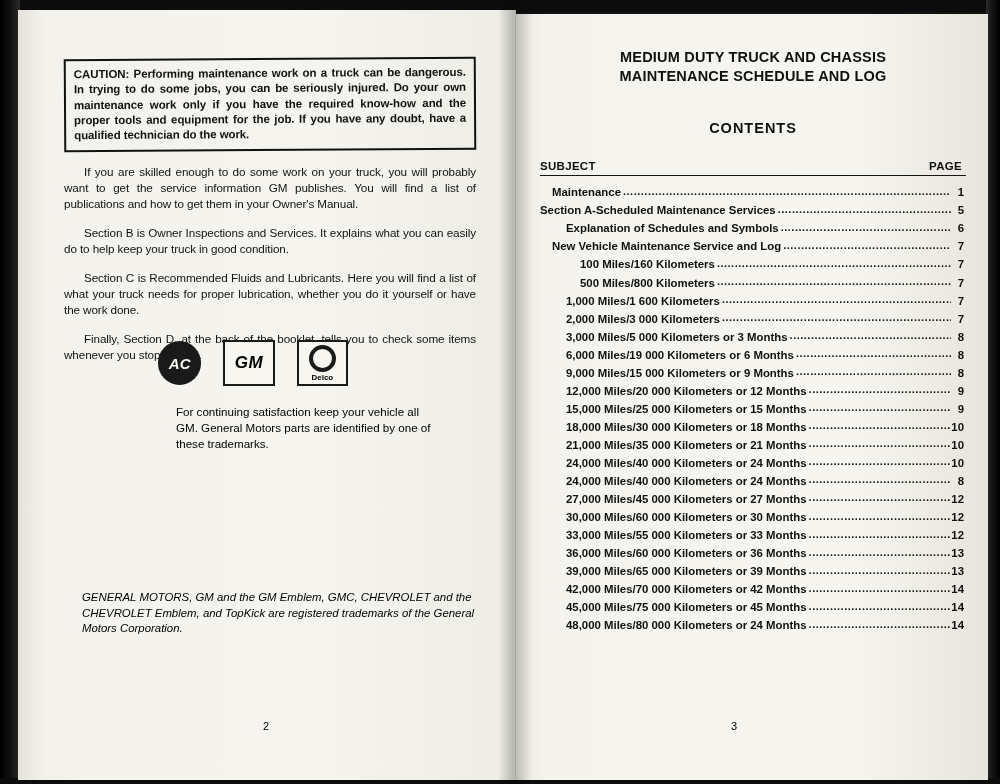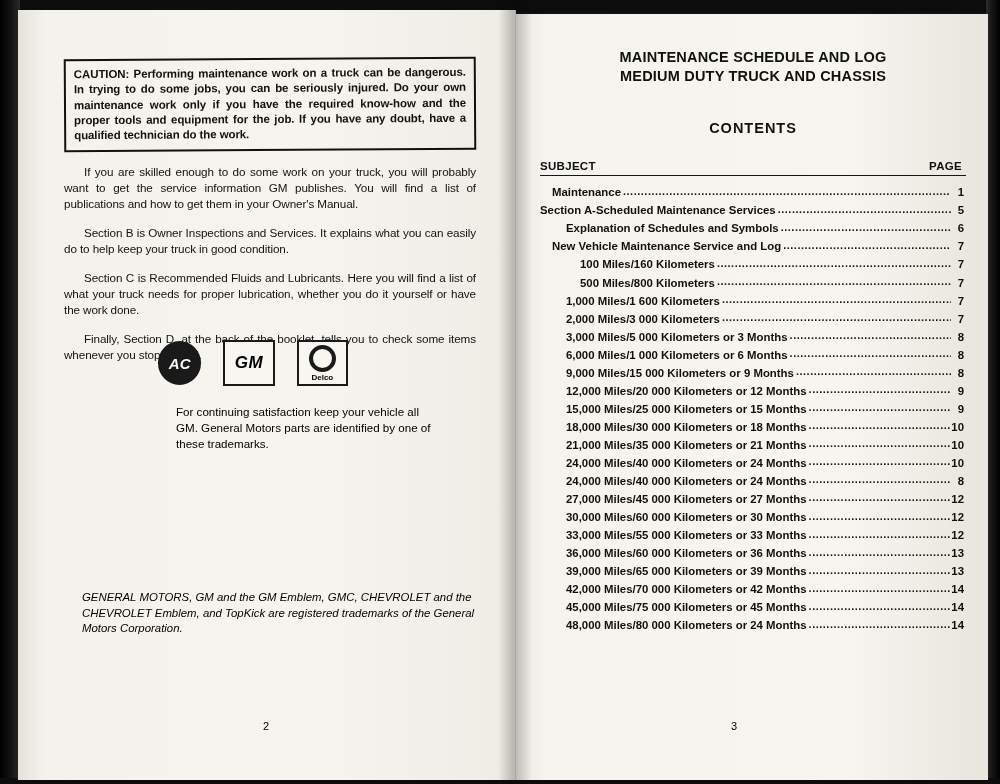--- a/index.html
+++ b/index.html
@@ -271,22 +271,22 @@
 
     <div class="footnote">GENERAL MOTORS, GM and the GM Emblem, GMC, CHEVROLET and the CHEVROLET Emblem, and TopKick are registered trademarks of the General Motors Corporation.</div>
 
     <div class="page-num-left">2</div>
   </div>
 
   <div class="page page-right">
     <div class="right-content">
 
       <div class="title-block">
+        <div class="title-main">MEDIUM DUTY TRUCK AND CHASSIS</div>
         <div class="title-main">MAINTENANCE SCHEDULE AND LOG</div>
-        <div class="title-main">MEDIUM DUTY TRUCK AND CHASSIS</div>
       </div>
 
       <div class="contents-head">CONTENTS</div>
 
       <div class="toc-head">
         <span>SUBJECT</span>
         <span>PAGE</span>
       </div>
       <div class="toc-rule"></div>
 
@@ -330,21 +330,21 @@
             <span class="toc-label">2,000 Miles/3 000 Kilometers</span>
             <span class="toc-dots">........................................................................................................................</span>
             <span class="toc-page">7</span>
           </div>
           <div class="toc-row ind-2">
             <span class="toc-label">3,000 Miles/5 000 Kilometers or 3 Months</span>
             <span class="toc-dots">........................................................................................................................</span>
             <span class="toc-page">8</span>
           </div>
           <div class="toc-row ind-2">
-            <span class="toc-label">6,000 Miles/1 000 Kilometers or 6 Months</span>
+            <span class="toc-label">6,000 Miles/19 000 Kilometers or 6 Months</span>
             <span class="toc-dots">........................................................................................................................</span>
             <span class="toc-page">8</span>
           </div>
           <div class="toc-row ind-2">
             <span class="toc-label">9,000 Miles/15 000 Kilometers or 9 Months</span>
             <span class="toc-dots">........................................................................................................................</span>
             <span class="toc-page">8</span>
           </div>
           <div class="toc-row ind-2">
             <span class="toc-label">12,000 Miles/20 000 Kilometers or 12 Months</span>

